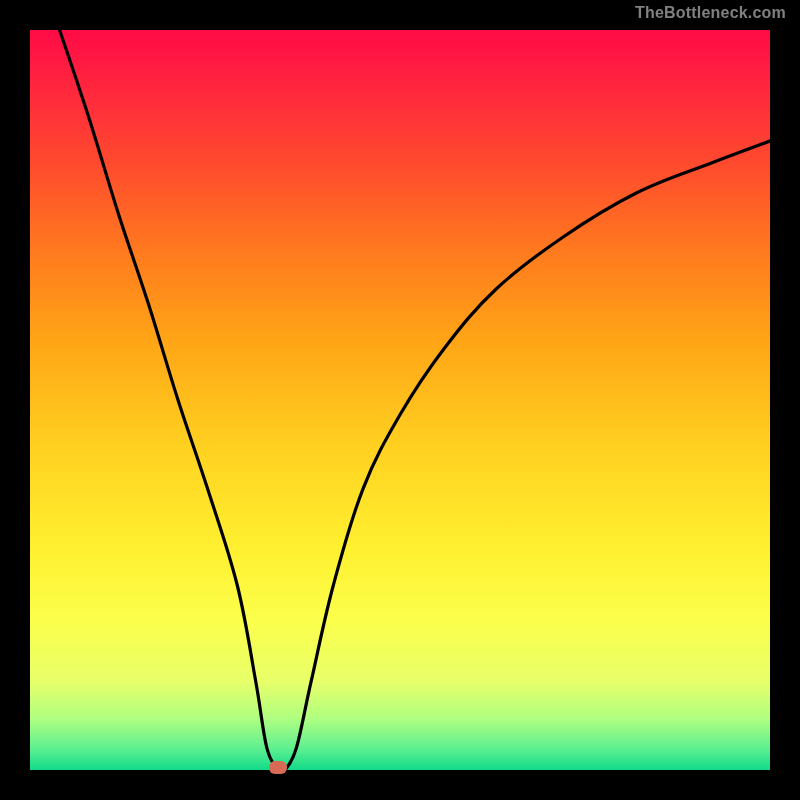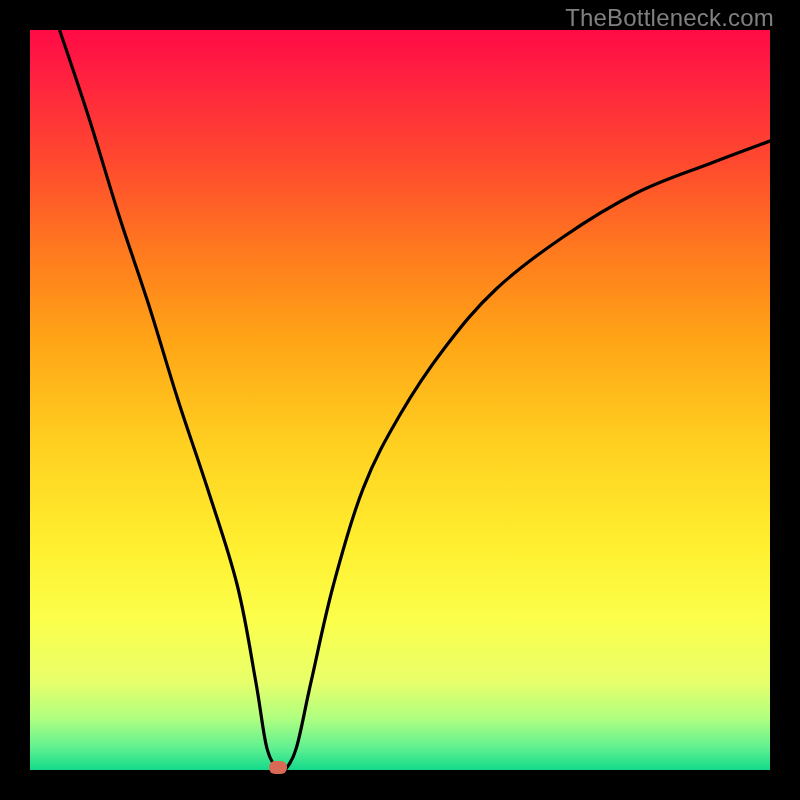--- a/index.html
+++ b/index.html
@@ -6,25 +6,25 @@
   html, body { width: 800px; height: 800px; overflow: hidden; }
   .outer {
     width: 800px;
     height: 800px;
     background: #000;
     position: relative;
   }
   .watermark {
     position: absolute;
     top: 4px;
-    right: 26px;
+    right: 14px;
     color: #808080;
     font-family: Arial, Helvetica, sans-serif;
-    font-size: 24px;
-    font-weight: 400;
+    font-size: 16px;
+    font-weight: 700;
     letter-spacing: 0.2px;
   }
   .plot {
     position: absolute;
     left: 30px;
     top: 30px;
     width: 740px;
     height: 740px;
   }
   .gradient {

